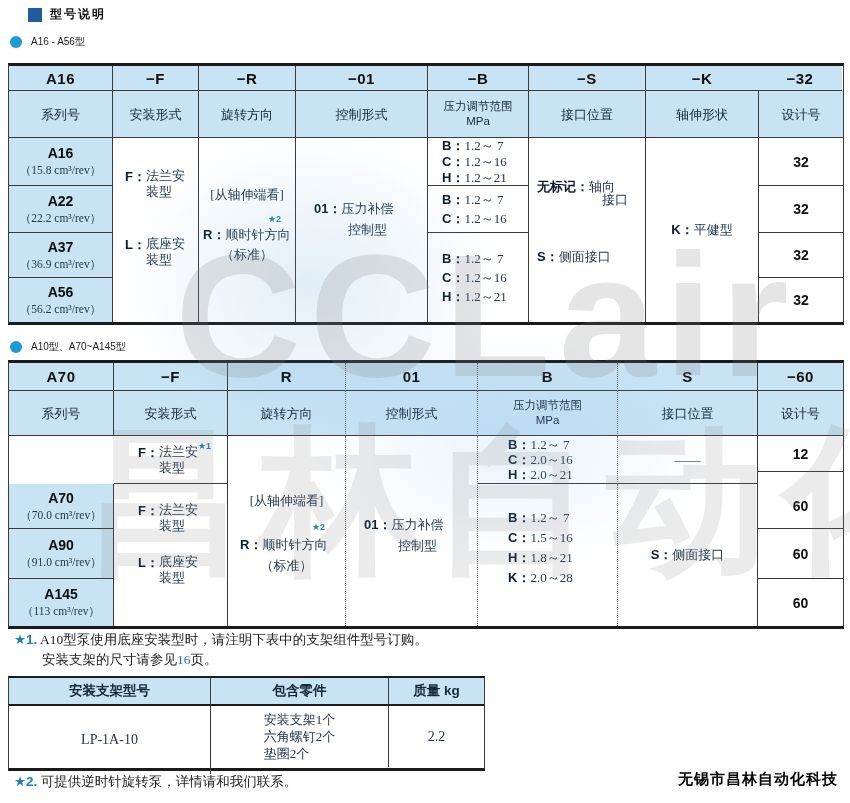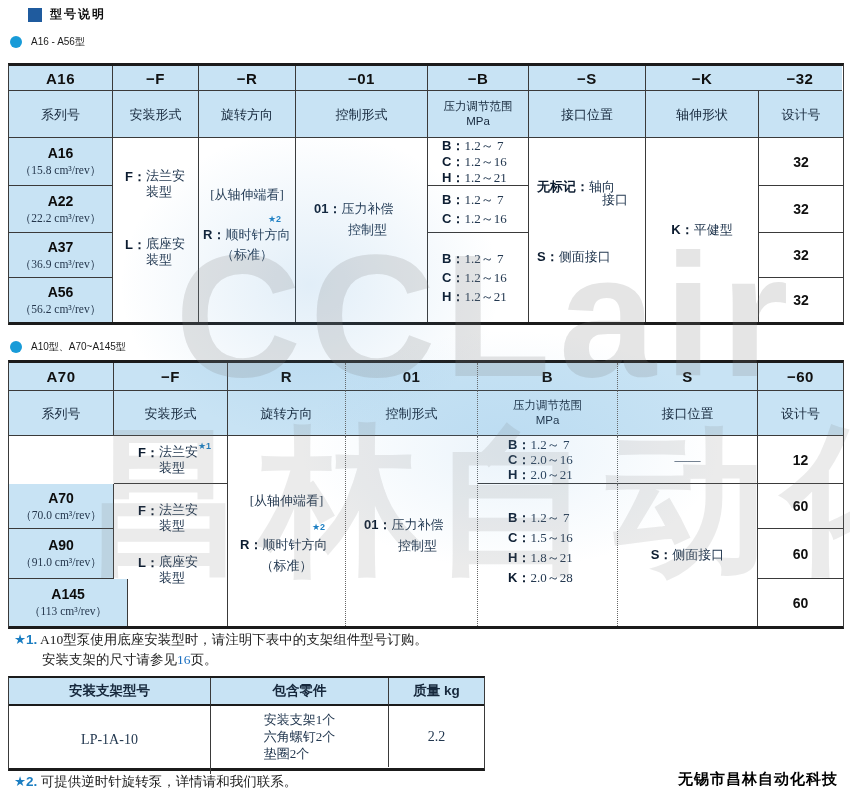--- a/index.html
+++ b/index.html
@@ -228,21 +228,21 @@
     <div class="cell hdr lbl bb" style="left:749px;top:28px;width:85px;height:45px;">设计号</div>
 
     <div class="cell hdr br bb" style="left:0;top:121px;width:105px;height:45px;">
       <div class="sname">A70</div>
       <div class="svol">（70.0 cm³/rev）</div>
     </div>
     <div class="cell hdr br bb" style="left:0;top:166px;width:105px;height:50px;">
       <div class="sname">A90</div>
       <div class="svol">（91.0 cm³/rev）</div>
     </div>
-    <div class="cell hdr br" style="left:0;top:216px;width:119px;height:47px;">
+    <div class="cell hdr br" style="left:0;top:216px;width:105px;height:47px;">
       <div class="sname">A145</div>
       <div class="svol">（113 cm³/rev）</div>
     </div>
 
     <div class="cell br bb" style="left:105px;top:73px;width:114px;height:48px;">
       <div class="abs kv" style="left:24px;top:8px;">
         <span class="k">F：</span>
         <span class="v wrap3">法兰安装型</span>
       </div>
       <div class="abs star" style="right:16px;top:5px;">★1</div>
@@ -313,21 +313,21 @@
 
     <div class="cell serifline br bb" style="left:609px;top:73px;width:140px;height:48px;">——</div>
 
     <div class="cell br" style="left:609px;top:121px;width:140px;height:142px;">
       <div class="kv">
         <span class="k">S：</span>
         <span class="v">侧面接口</span>
       </div>
     </div>
 
-    <div class="cell design bb" style="left:749px;top:73px;width:85px;height:48px;">12</div>
+    <div class="cell design bb" style="left:749px;top:73px;width:85px;height:36px;">12</div>
     <div class="cell design bb" style="left:749px;top:121px;width:85px;height:45px;">60</div>
     <div class="cell design bb" style="left:749px;top:166px;width:85px;height:50px;">60</div>
     <div class="cell design" style="left:749px;top:216px;width:85px;height:47px;">60</div>
   </div>
 
   <div class="abs note" style="left:14px;top:631px;">
     <span class="nstar">★1.</span>
     <span>A10型泵使用底座安装型时，请注明下表中的支架组件型号订购。</span>
   </div>
   <div class="abs note" style="left:42px;top:651px;">

